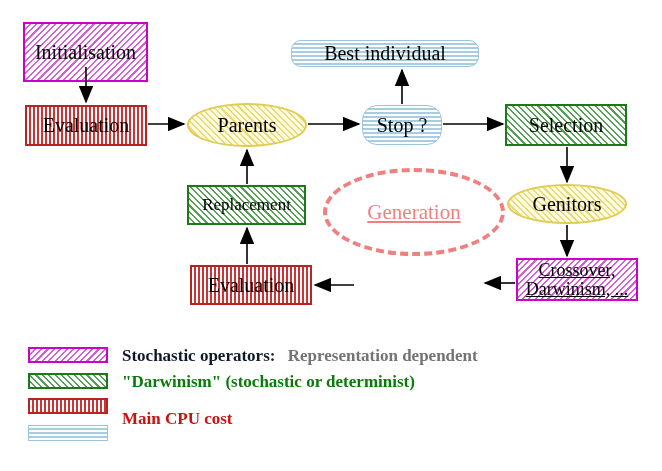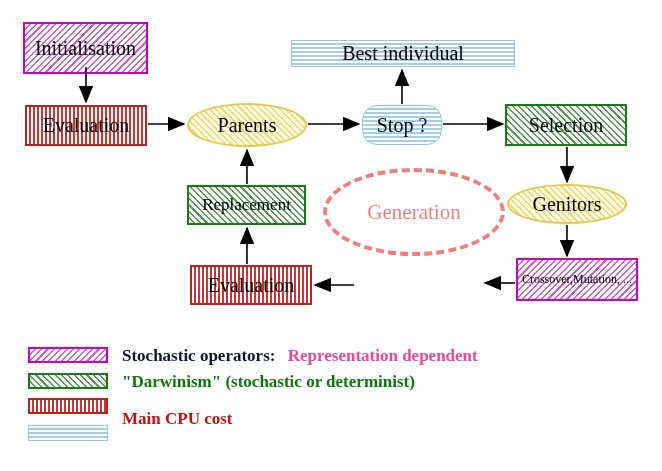--- a/index.html
+++ b/index.html
@@ -30,65 +30,65 @@
   }
   .hatch-yellow{
     background:repeating-linear-gradient(45deg,#fffcdf 0px,#fffcdf 3px,#ecd97a 3px,#ecd97a 4.5px);
     border:2px solid #e0cc55;
   }
   .ellipse{border-radius:50%;}
   .rounded{border-radius:15px;}
   .dashed-ellipse{
     position:absolute; border:4px dashed #f08080; border-radius:50%;
     display:flex; align-items:center; justify-content:center;
-    color:#f08080; font-size:21px;
+    color:#f08080; font-size:21px;text-decoration:underline;
   }
-  .two-line{flex-direction:row; font-size:12px;}
+  .two-line{flex-direction:column; font-size:18px;text-decoration:underline;}
   #arrows{position:absolute; left:0; top:0; pointer-events:none;}
   
   .legend-swatch{position:absolute; width:80px; height:16px; box-sizing:border-box;}
   .legend-label{
     position:absolute; left:122px; font-size:17px; font-weight:bold;
     white-space:nowrap; line-height:18px;
   }
   .c-magenta{color:#0f172a;text-align:right;}
-  .c-gold{color:#ec4899;}
+  .c-gold{color:#737373;}
   .c-green{color:#0a7a0a;}
   .c-red{color:#cc1111;}
   .c-blue{color:#99cce8;}
 </style>
 </head>
 <body>
 
 <div id="canvas">
 
-  <div class="node hatch-magenta" style="left:23px; top:22px; width:125px; height:52px;">Initialisation</div>
+  <div class="node hatch-magenta" style="left:23px; top:22px; width:125px; height:60px;">Initialisation</div>
 
-  <div class="node stripe-blue" style="left:291px; top:40px; width:224px; height:27px;">Best individual</div>
+  <div class="node stripe-blue" style="left:291px; top:40px; width:188px; height:27px;border-radius:10px;">Best individual</div>
 
   <div class="node stripe-red" style="left:25px; top:105px; width:122px; height:41px;">Evaluation</div>
 
   <div class="node hatch-yellow ellipse" style="left:187px; top:103px; width:120px; height:44px;">Parents</div>
 
   <div class="node stripe-blue rounded" style="left:362px; top:105px; width:80px; height:40px;">Stop ?</div>
 
   <div class="node hatch-green" style="left:505px; top:104px; width:122px; height:42px;">Selection</div>
 
   <div class="node hatch-green" style="left:187px; top:185px; width:119px; height:40px; font-size:17px;">Replacement</div>
 
   <div class="dashed-ellipse" style="left:323px; top:168px; width:174px; height:80px;">Generation</div>
 
   <div class="node hatch-yellow ellipse" style="left:507px; top:184px; width:120px; height:40px;">Genitors</div>
 
   <div class="node stripe-red" style="left:190px; top:265px; width:122px; height:40px;">Evaluation</div>
 
 
   <div class="node hatch-magenta two-line" style="left:516px; top:258px; width:122px; height:43px;">
     <span>Crossover,</span>
-    <span>Mutation, ...</span>
+    <span>Darwinism, ...</span>
   </div>
 
   <svg id="arrows" width="662" height="471" viewBox="0 0 662 471">
     <defs>
       <marker id="ah" markerWidth="11" markerHeight="9" refX="10" refY="4.5" orient="auto">
         <path d="M0,0 L11,4.5 L0,9 z" fill="#000"></path>
       </marker>
     </defs>
     <line x1="86" y1="67" x2="86" y2="102" stroke="#000" stroke-width="1.6" marker-end="url(#ah)"></line>
     <line x1="148" y1="124" x2="184" y2="124" stroke="#000" stroke-width="1.6" marker-end="url(#ah)"></line>

